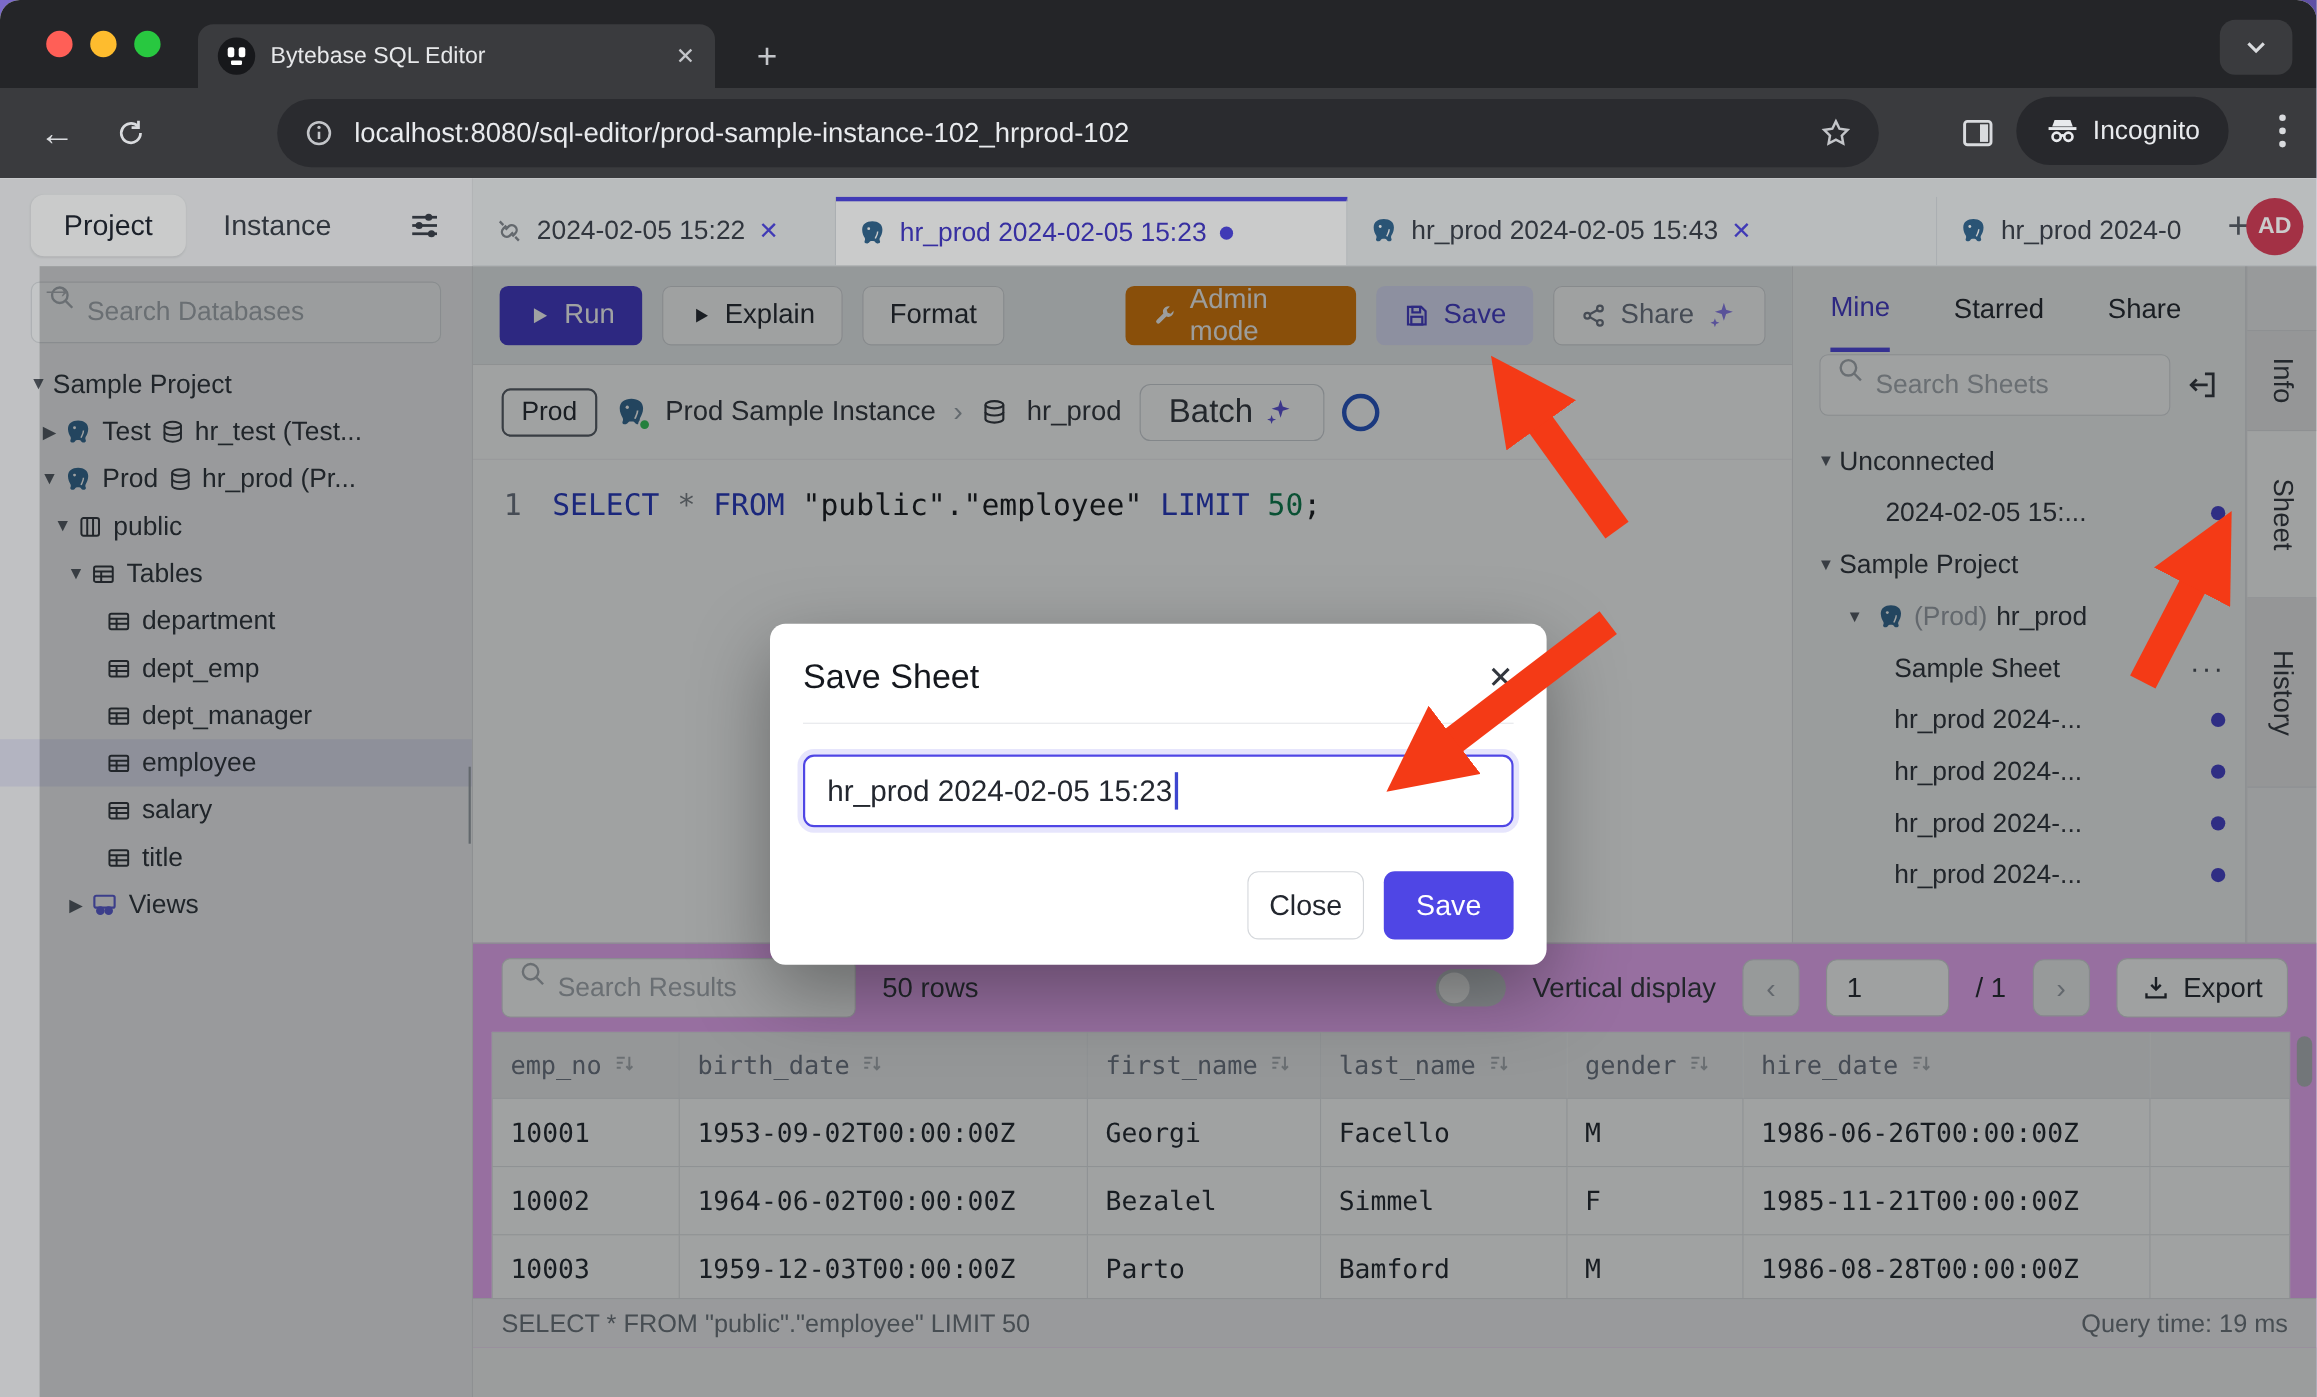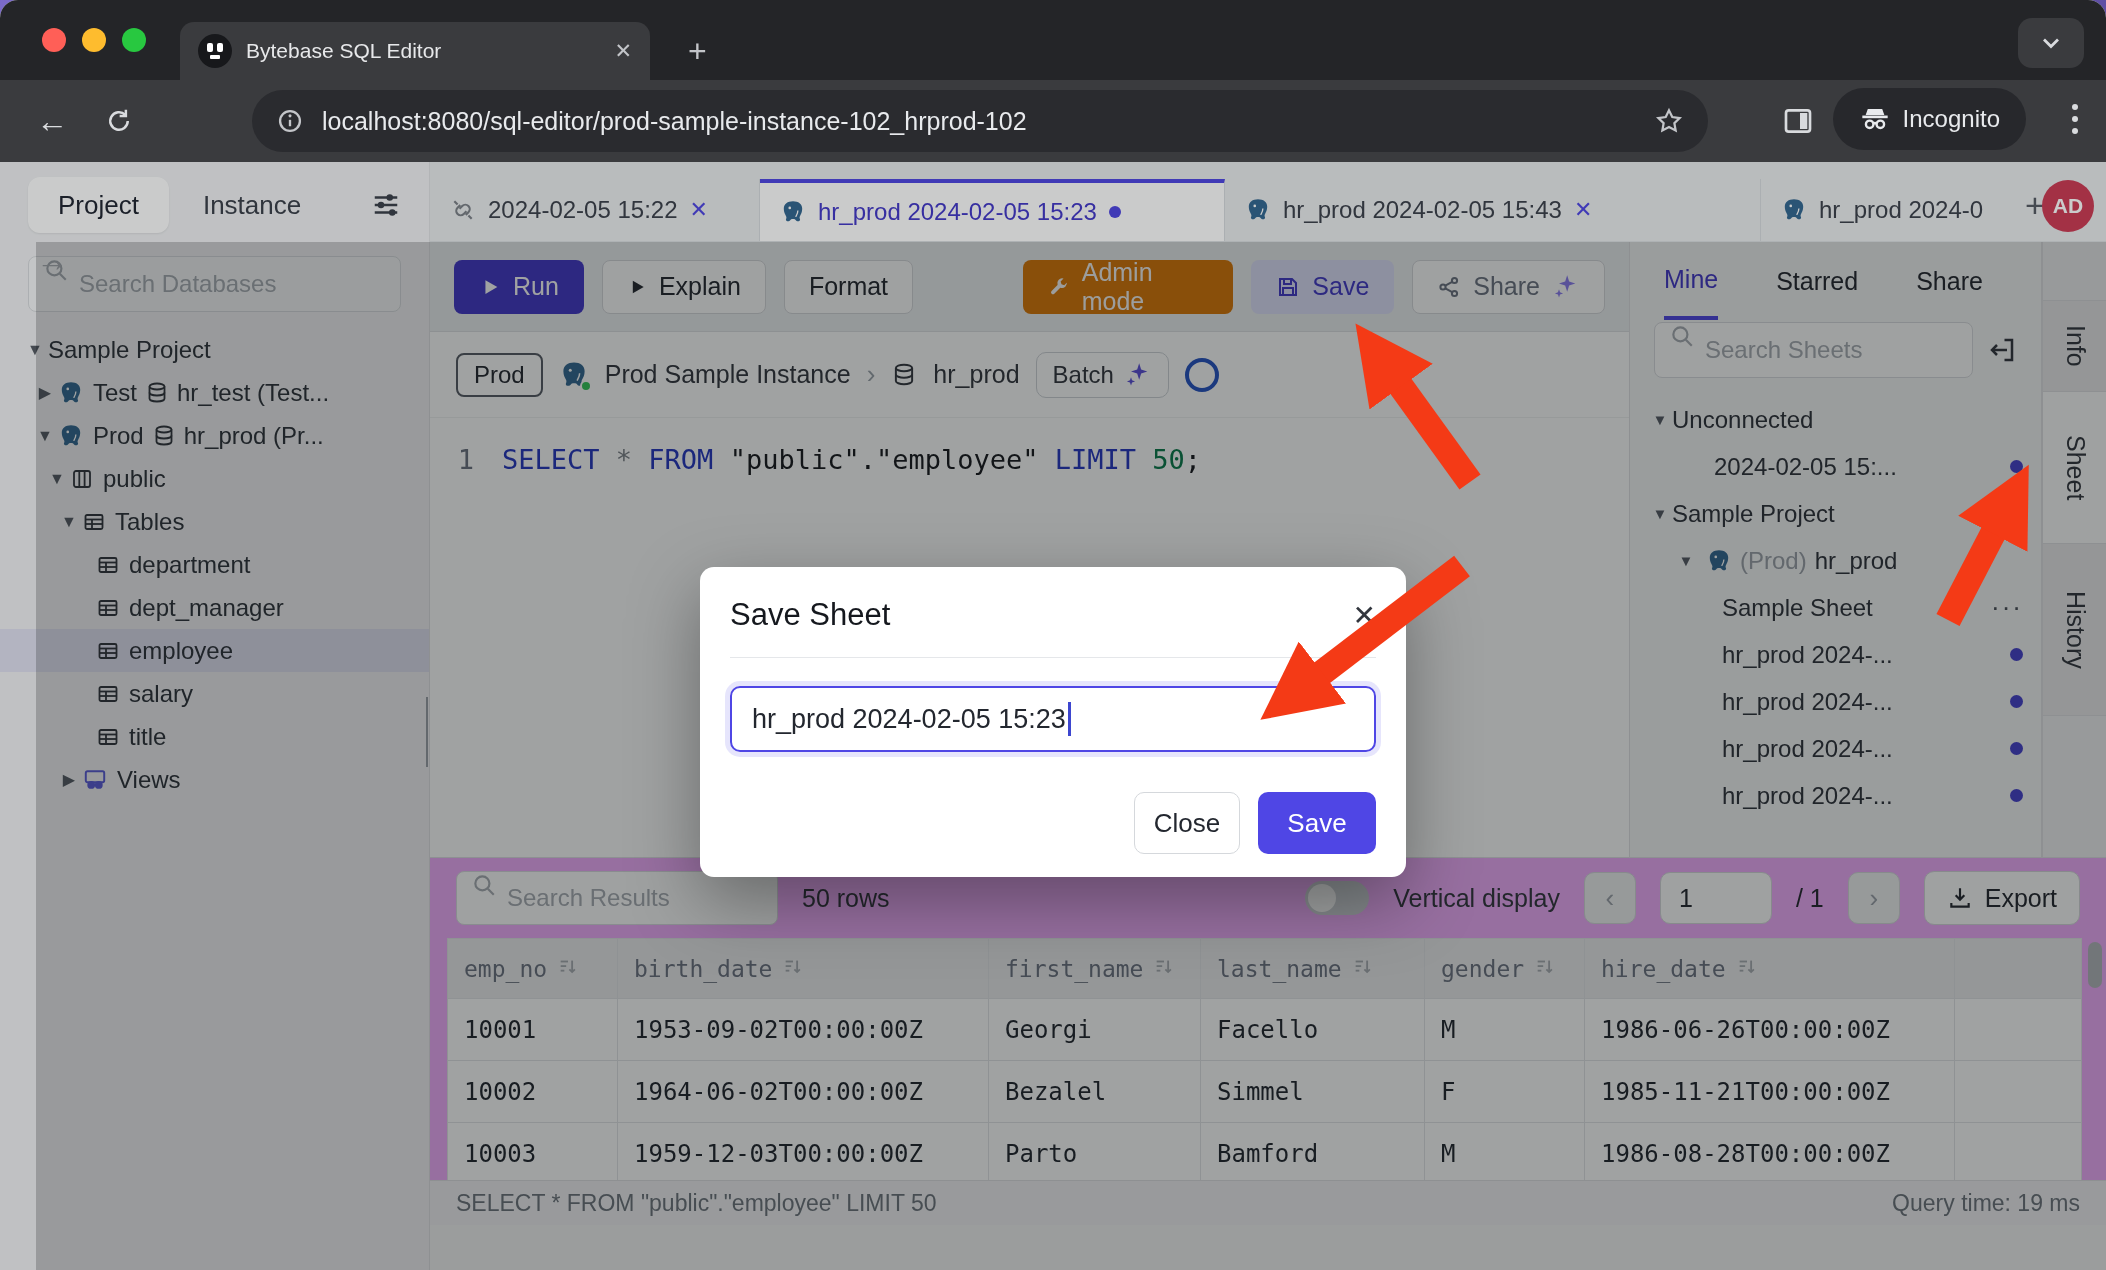--- a/index.html
+++ b/index.html
@@ -65,21 +65,21 @@
   .btn{height:54px;border-radius:8px;display:flex;align-items:center;gap:12px;padding:0 24px;font-size:25px;border:1px solid transparent}
   .btn.primary{background:#4338ca;color:#fff}
   .btn.plain{background:#fdfdfd;border-color:#d5d8dc;color:#23272f}
   .btn.admin{background:#d97706;color:#f8f8f6;margin-left:92px}
   .btn.savelite{background:#dfe2fb;color:#4339c8}
   .btn.sharebtn{background:#fdfdfd;border-color:#d5d8dc;color:#6b7280}
   .crumbs{height:86px;display:flex;align-items:center;padding:0 26px;gap:16px;background:#fff;border-bottom:1px solid #f0f1f3}
   .env-chip{border:2px solid #565b64;border-radius:8px;padding:6px 16px;font-size:24px;color:#23272f}
   .crumb-txt{font-size:25px;color:#32363e}
   .crumb-sep{color:#9ca3ab;font-size:26px}
-  .batch-chip{border:1px solid #cfd3d8;border-radius:10px;padding:8px 16px;font-size:24px;color:#32363e;display:flex;align-items:center;gap:10px}
+  .batch-chip{border:1px solid #cfd3d8;border-radius:10px;padding:8px 26px;font-size:30px;color:#32363e;display:flex;align-items:center;gap:10px}
   .ai-circle{width:34px;height:34px;border-radius:50%;border:4px solid #2553c4}
   .pgwrap{position:relative;display:flex}
   .pgwrap .status{position:absolute;right:-3px;bottom:-2px;width:12px;height:12px;border-radius:50%;background:#34c759;border:2px solid #fff}
   .sqlarea{padding:26px 0;font-family:"DejaVu Sans Mono","Liberation Mono",monospace;font-size:27px;display:flex}
   .lineno{width:72px;text-align:center;color:#6b7280}
   .tok-kw{color:#2436c0}.tok-op{color:#7b8087}.tok-id{color:#16181d}.tok-num{color:#0a7a4b}.tok-pl{color:#16181d}
 
   
   .spanel{position:absolute;left:1200px;top:80px;width:842px;height:615px;background:#f5f6f7}
   .sp-inner{position:absolute;left:0;top:0;width:412px;height:615px;border-right:1px solid #e0e2e5;background:#f5f6f7}
@@ -408,20 +408,28 @@
           </span>
         <span>Tables</span>
       </div>
       <div class="trow" style="padding-left:96px">
         <span class="tic">
             <svg width="24" height="24">
               <use href="#i-table"></use>
             </svg>
           </span>
         <span>department</span>
+      </div>
+      <div class="trow" style="padding-left:96px">
+        <span class="tic">
+            <svg width="24" height="24">
+              <use href="#i-table"></use>
+            </svg>
+          </span>
+        <span>dept_emp</span>
       </div>
       <div class="trow" style="padding-left:96px">
         <span class="tic">
             <svg width="24" height="24">
               <use href="#i-table"></use>
             </svg>
           </span>
         <span>dept_manager</span>
       </div>
       <div class="trow hl" style="padding-left:96px">

